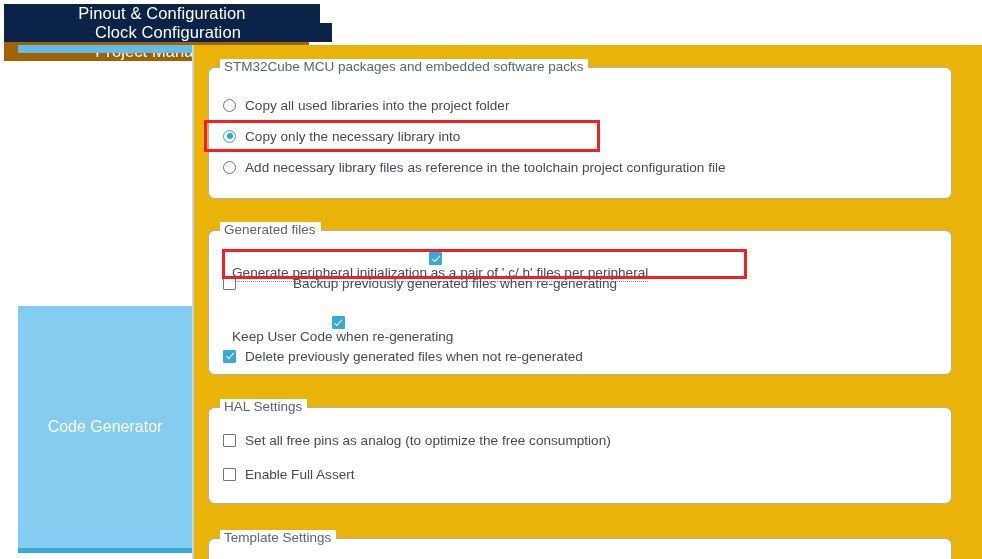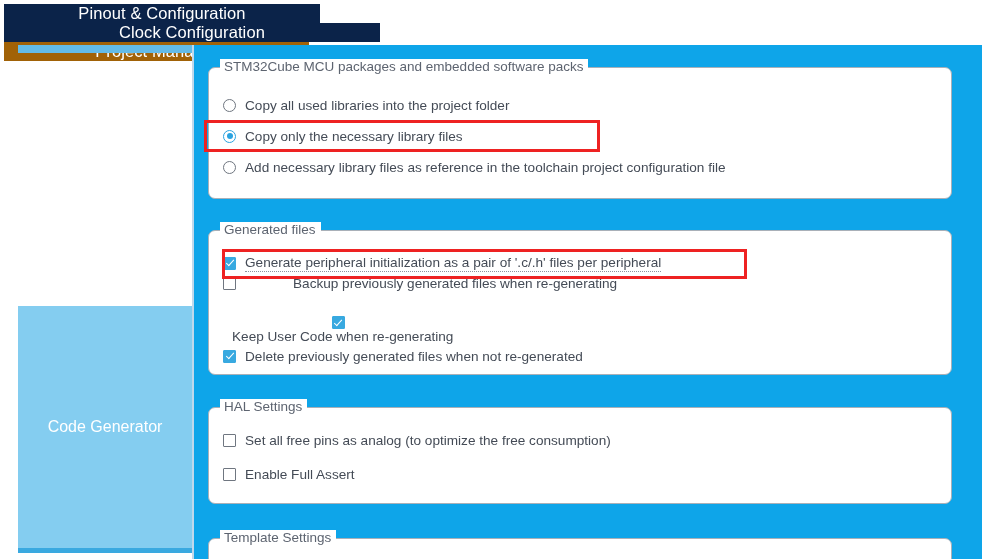--- a/index.html
+++ b/index.html
@@ -40,21 +40,21 @@
     font-size: 16.5px;
     display: flex;
     align-items: center;
     justify-content: center;
     box-sizing: border-box;
     letter-spacing: .1px;
     user-select: none;
   }
   .tab.t-pinout  { width: 316px; }
   .tab.t-sep     { width: 3px; background: #ffffff; }
-  .tab.t-clock   { width: 376px; text-align: right; }
+  .tab.t-clock   { width: 328px; text-align: right; }
   .tab.t-sep2    { width: 3px; background: #ffffff; }
   .tab.t-project {
     width: 305px;
     background: #a16207;
     color: #ffffff;
   }
 
   
   .sidebar {
     position: absolute;
@@ -104,21 +104,21 @@
     background: #3aa9e0;
   }
 
   
   .content {
     position: absolute;
     left: 192px;
     top: 45px;
     width: 790px;
     height: 514px;
-    background: #0ea5e9;
+    background: #eab308;
     border-left: 2px solid #bfd9ec;
     box-sizing: border-box;
   }
 
   
   .groupbox {
     position: absolute;
     border: 1px solid #a9b0b8;
     border-radius: 7px;
     box-sizing: border-box;
@@ -253,33 +253,33 @@
     <div class="groupbox gb-mcu">
       <div class="gb-title">STM32Cube MCU packages and embedded software packs</div>
 
       <div class="opt" style="top:26px;">
         <span class="radio"></span>
         <span class="opt-label">Copy all used libraries into the project folder</span>
       </div>
 
       <div class="opt" style="top:57px;">
         <span class="radio on"></span>
-        <span class="opt-label">Copy only the necessary library files</span>
+        <span class="opt-label">Copy only the necessary library into</span>
       </div>
 
       <div class="opt" style="top:88px;">
         <span class="radio"></span>
         <span class="opt-label">Add necessary library files as reference in the toolchain project configuration file</span>
       </div>
     </div>
 
     <div class="groupbox gb-gen">
       <div class="gb-title">Generated files</div>
 
-      <div class="opt" style="top:21px;">
+      <div class="opt" style="top:21px;flex-direction:column;">
         <span class="cbox on"></span>
         <span class="opt-label dotted">Generate peripheral initialization as a pair of '.c/.h' files per peripheral</span>
       </div>
 
       <div class="opt" style="top:41px;gap:48px;">
         <span class="cbox"></span>
         <span class="opt-label">Backup previously generated files when re-generating</span>
       </div>
 
       <div class="opt" style="top:85px;flex-direction:column;">

